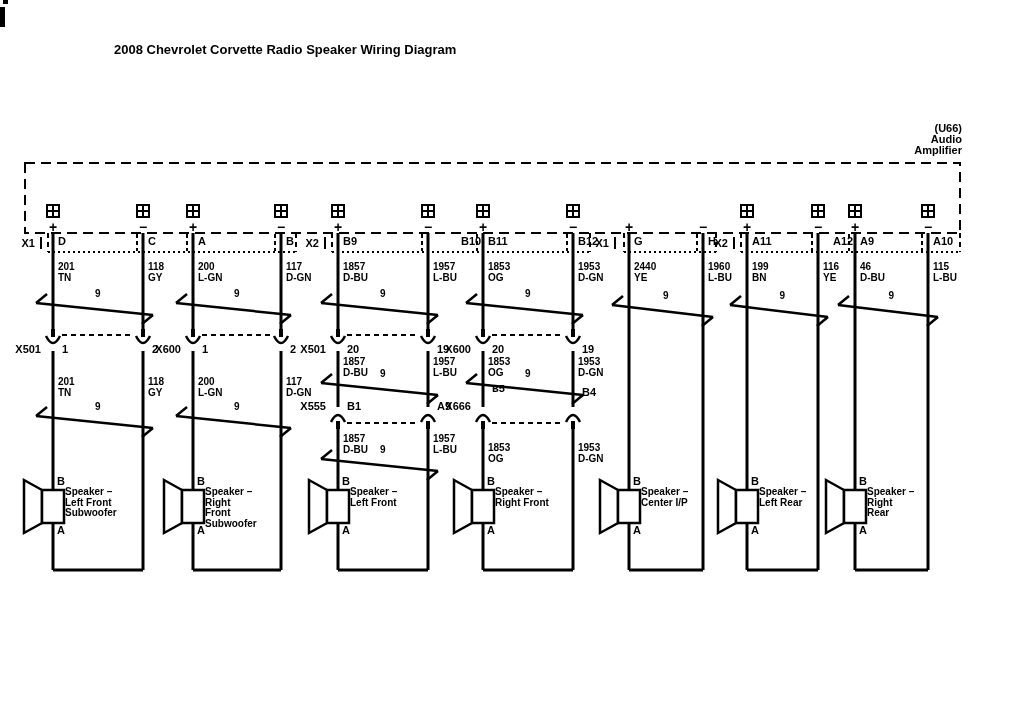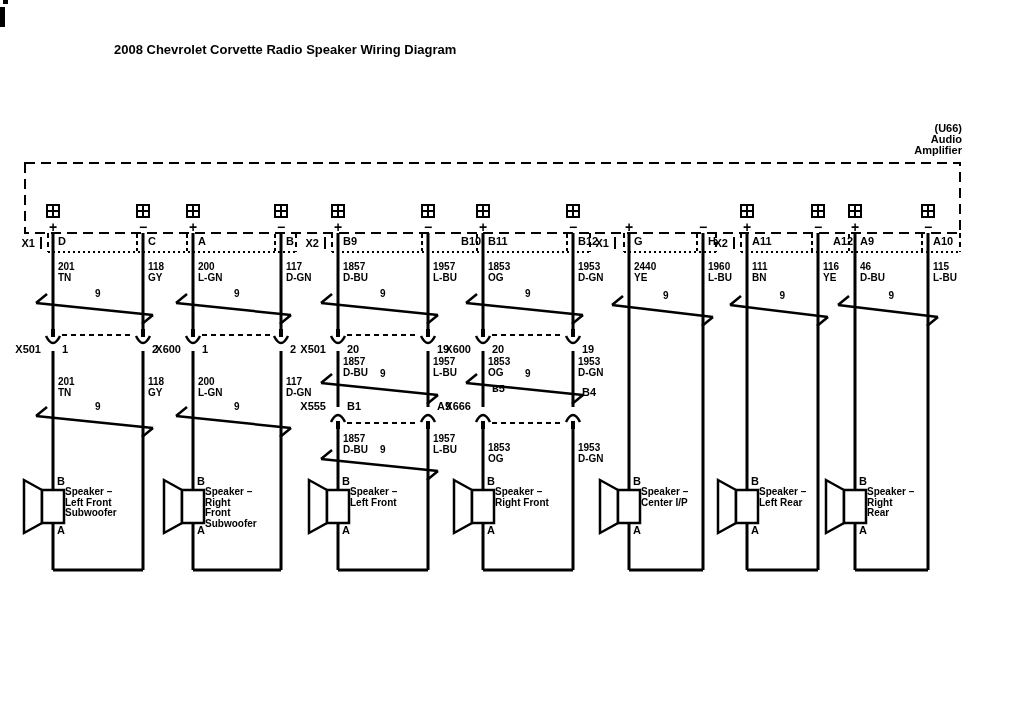--- a/index.html
+++ b/index.html
@@ -425,21 +425,21 @@
         <div>L-BU</div>
       </div>
       <div class="t s10" style="left: 663px; top: 291px;">9</div>
       <div class="t s11" style="left: 633px; top: 476px;">B</div>
       <div class="t s11" style="left: 633px; top: 525px;">A</div>
       <div class="t s10" style="left: 641px; top: 487px;">
         <div>Speaker –</div>
         <div>Center I/P</div>
       </div>
       <div class="t s10" style="left: 752px; top: 262px;">
-        <div>111</div>
+        <div>199</div>
         <div>BN</div>
       </div>
       <div class="t s10" style="left: 823px; top: 262px;">
         <div>116</div>
         <div>YE</div>
       </div>
       <div class="t s10" style="left: 779.5px; top: 291px;">9</div>
       <div class="t s11" style="left: 751px; top: 476px;">B</div>
       <div class="t s11" style="left: 751px; top: 525px;">A</div>
       <div class="t s10" style="left: 759px; top: 487px;">

